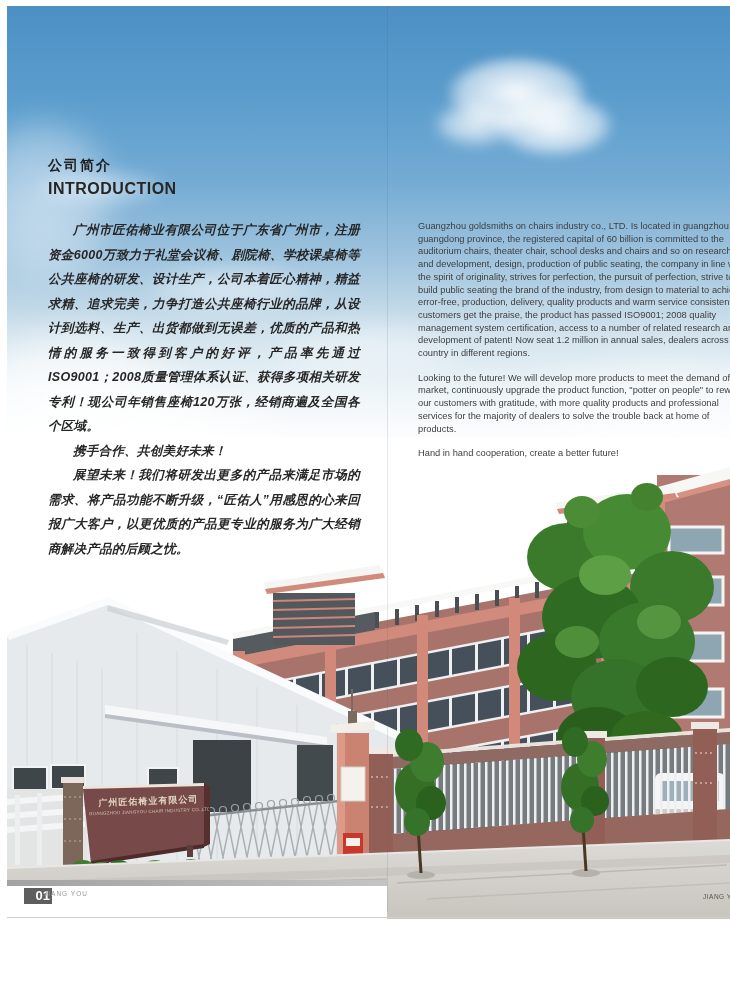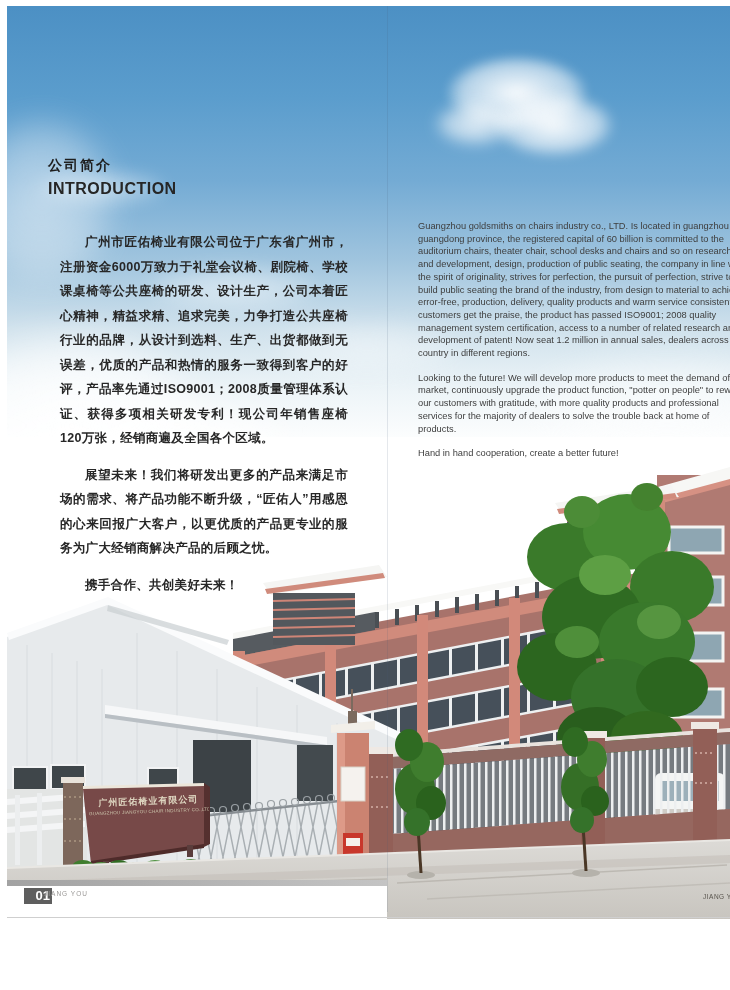--- a/index.html
+++ b/index.html
@@ -21,21 +21,21 @@
   .c6{left:265px;top:315px;width:190px;height:55px;filter:blur(10px);opacity:.45;}
   .c7{left:520px;top:350px;width:280px;height:100px;filter:blur(14px);opacity:.6;}
   .c8{left:-40px;top:110px;width:150px;height:170px;filter:blur(14px);opacity:.55;}
   .fold{position:absolute;left:380px;top:0;width:1px;height:906px;background:rgba(70,95,118,.14);}
   
   .title-block{position:absolute;left:41px;top:146px;color:#1e1e1e;}
   .title-cn{font-size:14px;font-weight:bold;letter-spacing:2px;line-height:26px;}
   .title-en{font-size:16px;font-weight:bold;letter-spacing:.5px;margin-top:2px;color:#262626;}
   .cn-text{position:absolute;left:41px;top:212px;width:312px;font-size:12.5px;line-height:24.5px;
            font-weight:700;color:#272727;text-align:justify;letter-spacing:.3px;}
-  .cn-text p{margin:12px;text-indent:2em;}
+  .cn-text p{margin:0;text-indent:2em;font-style:italic;}
   
   .en-text{position:absolute;left:411px;top:214px;width:330px;font-size:9.3px;line-height:12.7px;
            color:#3e3e3e;text-align:left;}
   .en-text p{margin:0 0 12px 0;}
   
   .photo{position:absolute;left:0;top:431px;width:723px;height:482px;}
   .sign-overlay{position:absolute;left:82px;top:789px;width:120px;height:42px;transform:rotate(-2.2deg);
                 text-align:center;overflow:hidden;}
   .sign-cn{font-size:9px;font-weight:bold;color:#ded6c0;letter-spacing:1px;white-space:nowrap;line-height:13px;}
   .sign-en{font-size:4.6px;color:#c9c0a8;letter-spacing:.2px;white-space:nowrap;line-height:7px;}
@@ -337,22 +337,22 @@
     </div>
 
     <div class="fold"></div>
 
     <div class="title-block">
       <div class="title-cn">公司简介</div>
       <div class="title-en">INTRODUCTION</div>
     </div>
     <div class="cn-text">
       <p>广州市匠佑椅业有限公司位于广东省广州市，注册资金6000万致力于礼堂会议椅、剧院椅、学校课桌椅等公共座椅的研发、设计生产，公司本着匠心精神，精益求精、追求完美，力争打造公共座椅行业的品牌，从设计到选料、生产、出货都做到无误差，优质的产品和热情的服务一致得到客户的好评，产品率先通过ISO9001；2008质量管理体系认证、获得多项相关研发专利！现公司年销售座椅120万张，经销商遍及全国各个区域。</p>
+      <p>携手合作、共创美好未来！</p>
       <p>展望未来！我们将研发出更多的产品来满足市场的需求、将产品功能不断升级，“匠佑人”用感恩的心来回报广大客户，以更优质的产品更专业的服务为广大经销商解决产品的后顾之忧。</p>
-      <p>携手合作、共创美好未来！</p>
     </div>
 
     <div class="en-text">
       <p>Guangzhou goldsmiths on chairs industry co., LTD. Is located in guangzhou city, guangdong province, the registered capital of 60 billion is committed to the auditorium chairs, theater chair, school desks and chairs and so on research and development, design, production of public seating, the company in line with the spirit of originality, strives for perfection, the pursuit of perfection, strive to build public seating the brand of the industry, from design to material to achieve error-free, production, delivery, quality products and warm service consistent customers get the praise, the product has passed ISO9001; 2008 quality management system certification, access to a number of related research and development of patent! Now seat 1.2 million in annual sales, dealers across the country in different regions.</p>
       <p>Looking to the future! We will develop more products to meet the demand of the market, continuously upgrade the product function, "potter on people" to reward our customers with gratitude, with more quality products and professional services for the majority of dealers to solve the trouble back at home of products.</p>
       <p>Hand in hand cooperation, create a better future!</p>
     </div>
 
     <div class="footer-left">
       <div class="footer-bar"></div>

